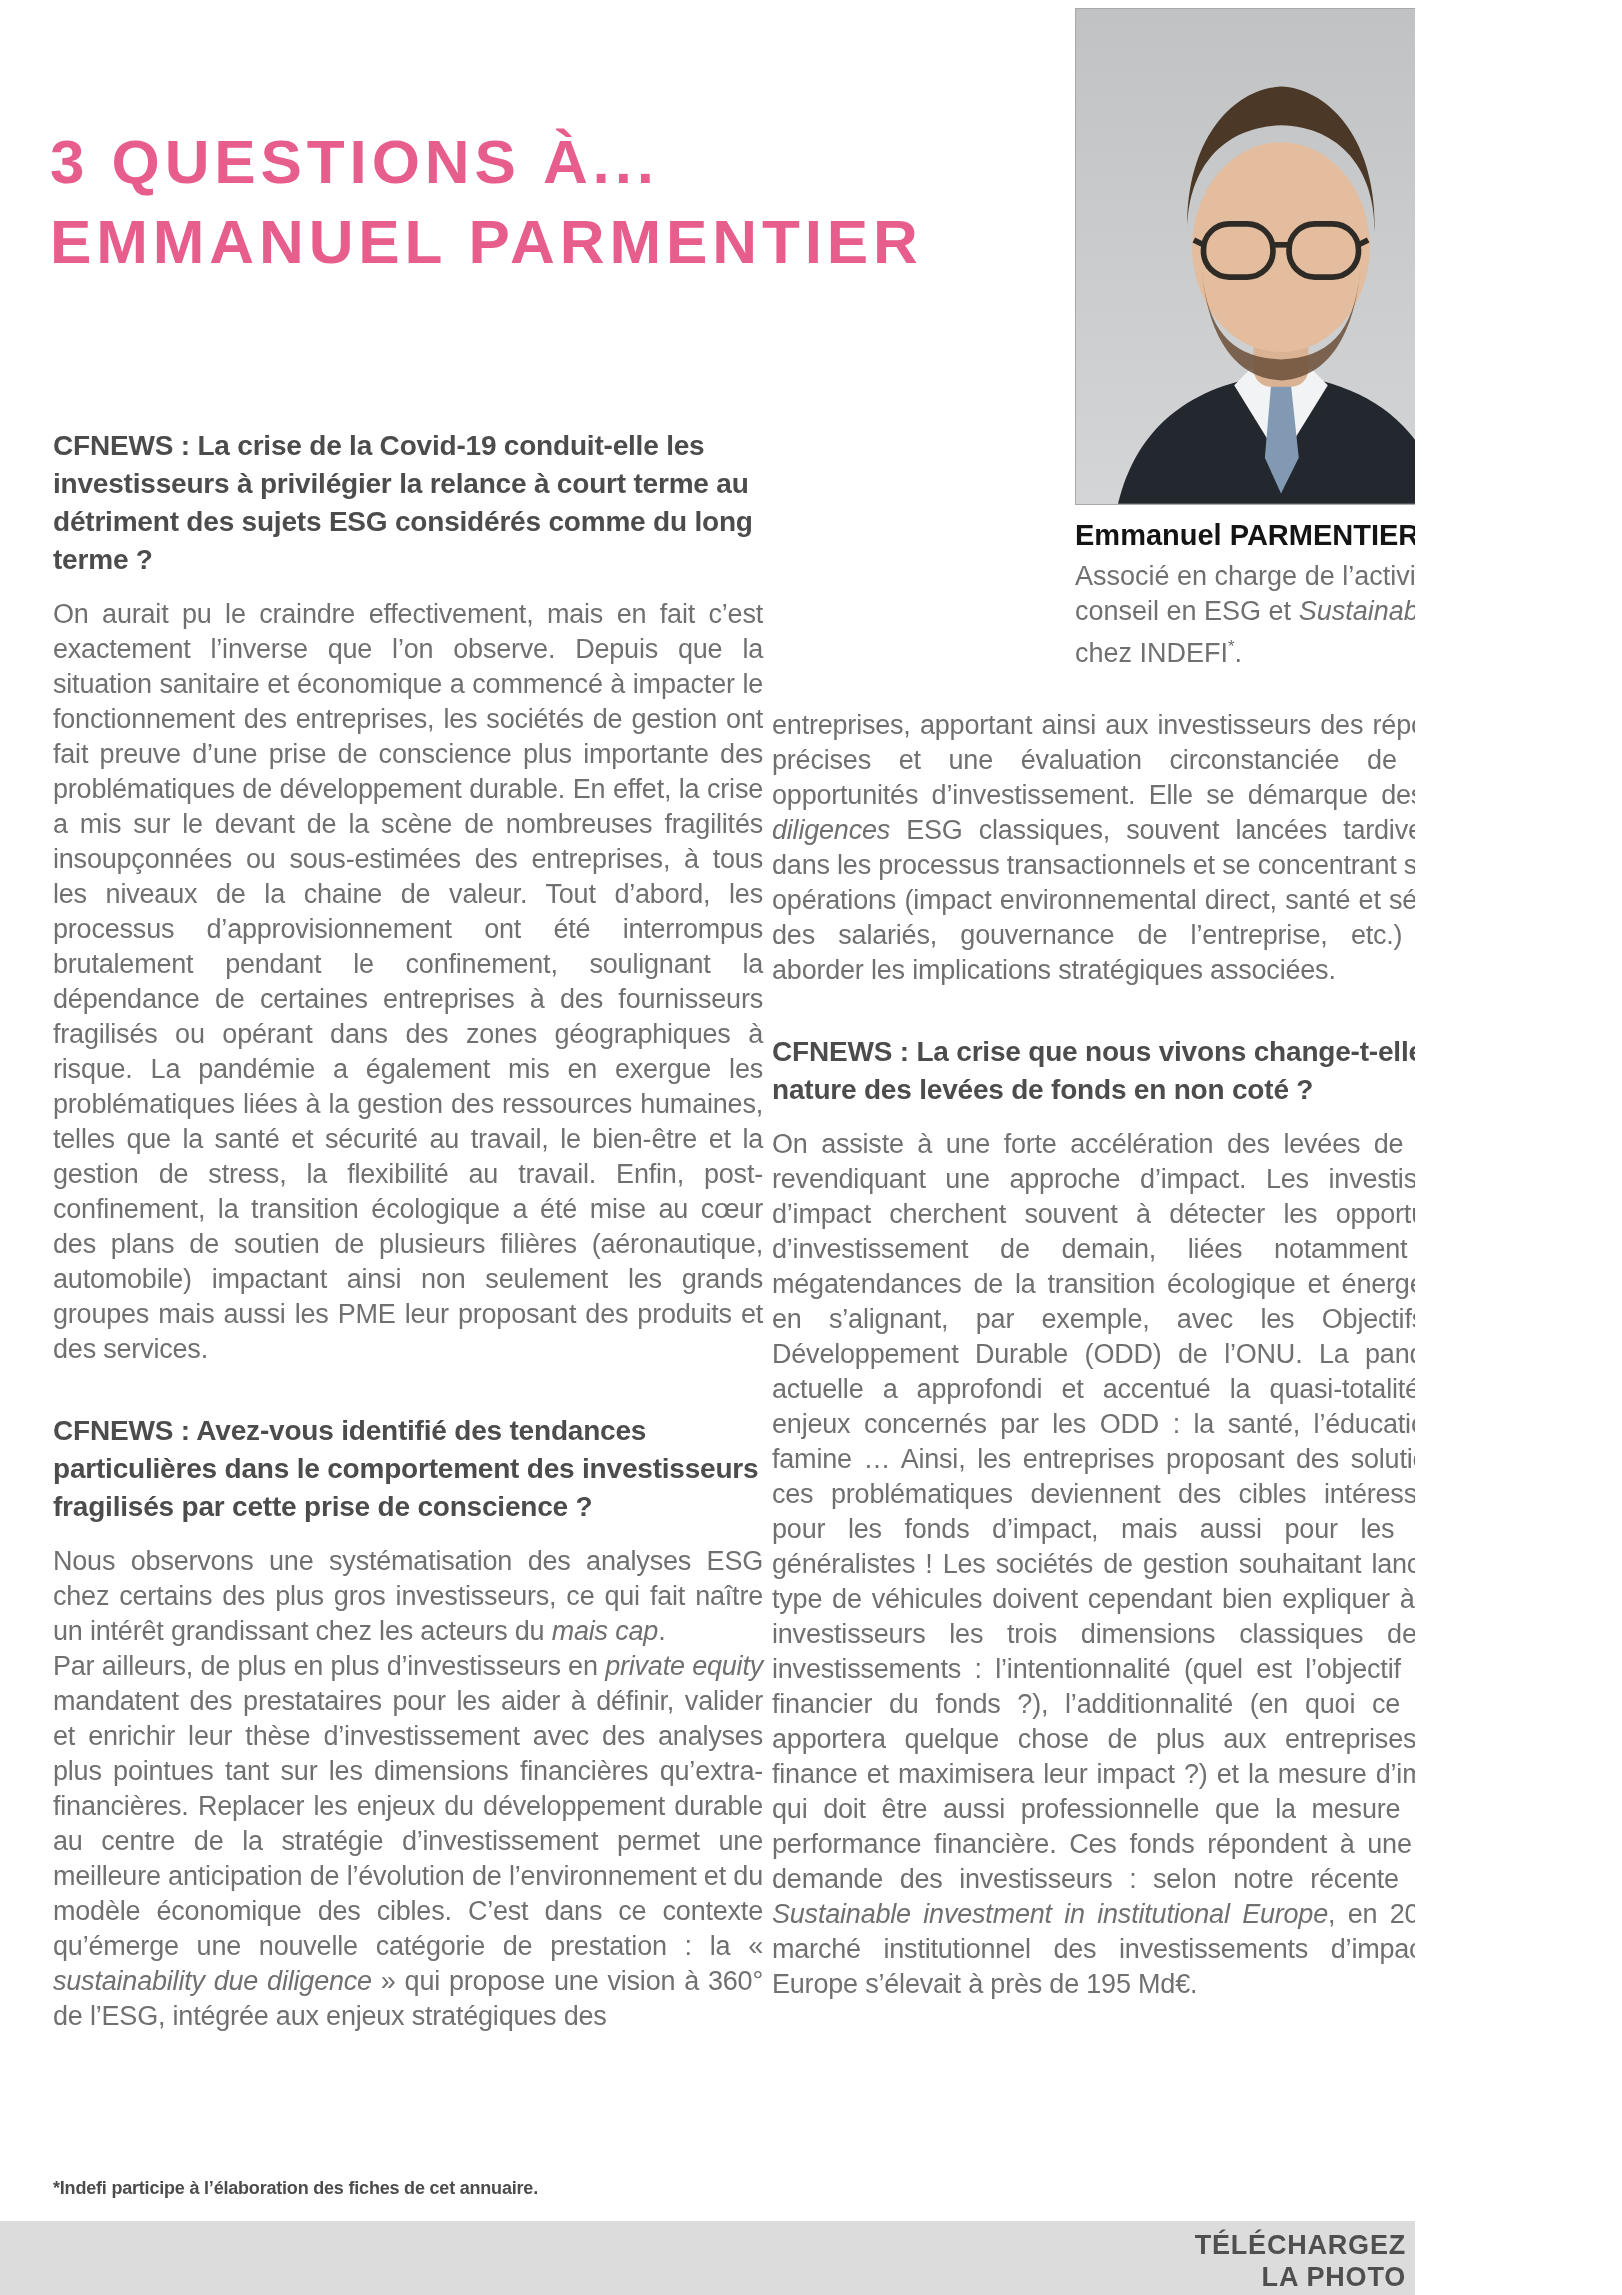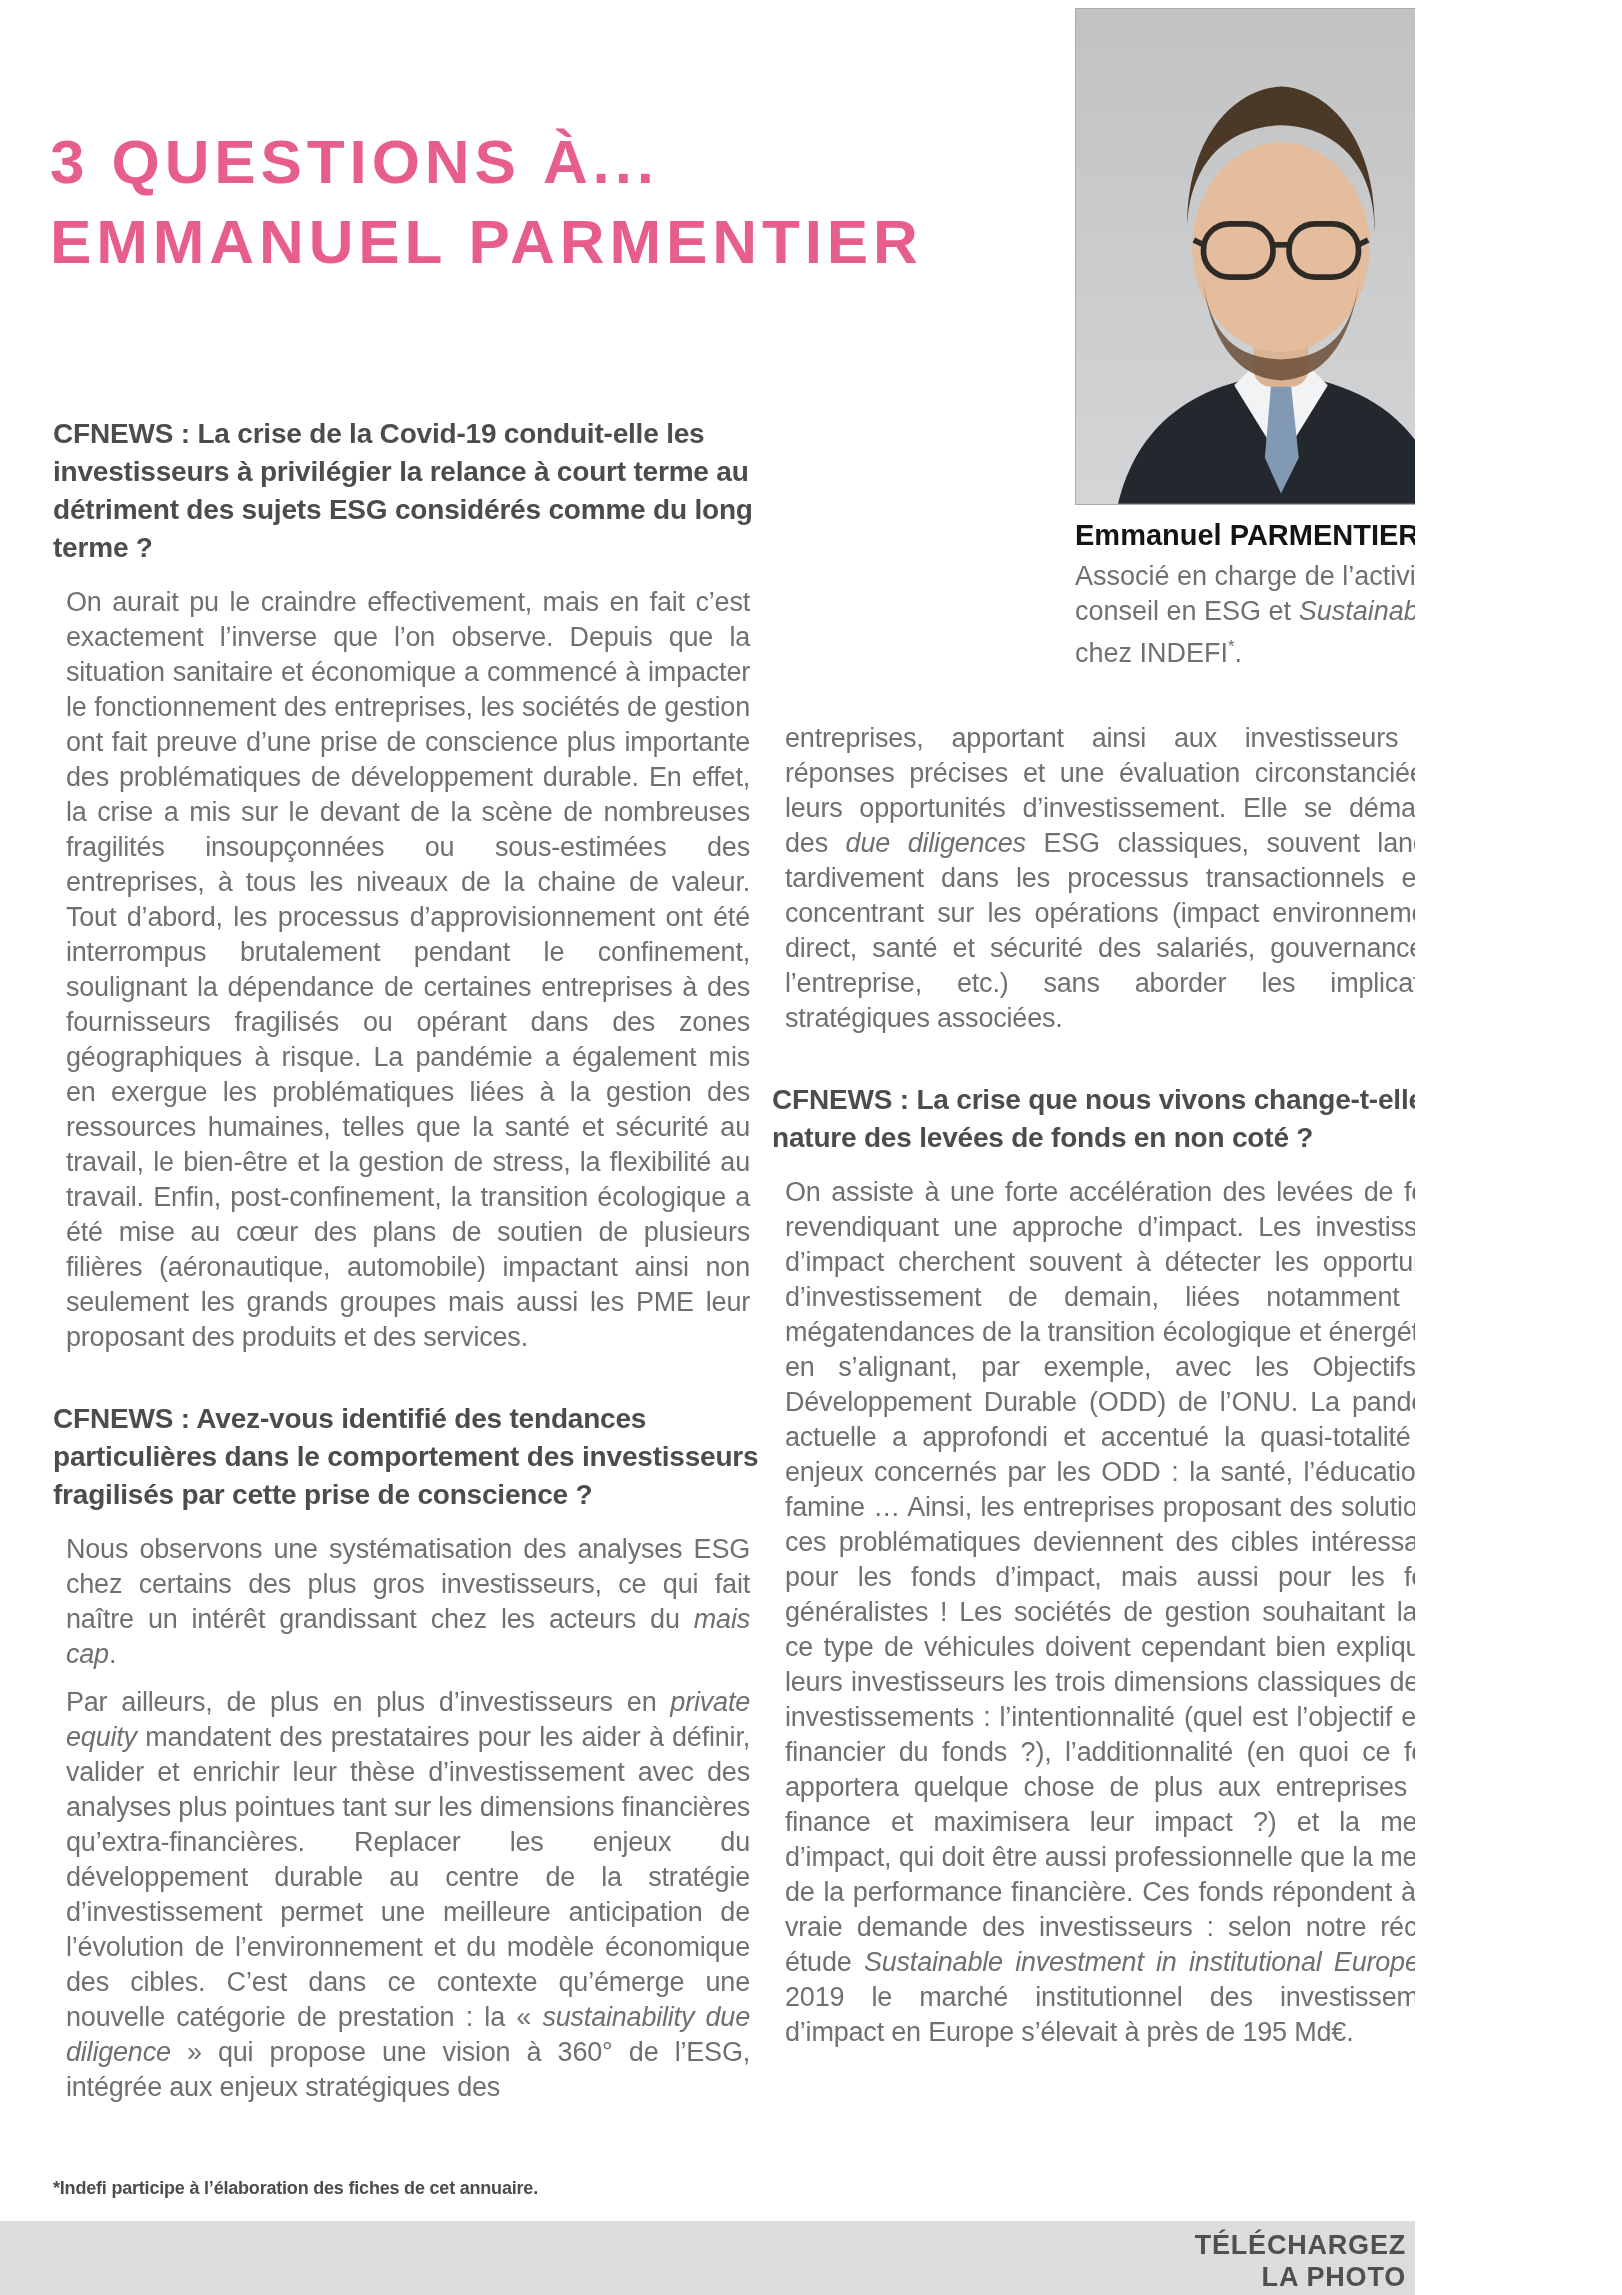--- a/index.html
+++ b/index.html
@@ -16,22 +16,22 @@
   .caption{position:absolute;left:1075px;top:519px;width:410px;}
   .cap-name{font-size:29px;font-weight:bold;color:var(--name-black);margin-bottom:6.5px;}
   .cap-role{font-size:27px;line-height:35px;color:var(--body-gray);}
   .cap-role em{font-style:italic;}
   sup{font-size:0.62em;vertical-align:super;}
   .col{position:absolute;width:710px;}
   .col-left{left:53px;top:415px;}
   .col-right{left:772px;top:708px;}
   .question{font-size:28px;line-height:38px;font-weight:bold;color:var(--heading-gray);
             margin:45px 0 18px 0;letter-spacing:-0.2px;}
-  .col > .question:first-child{margin-top:0;}
-  .answer{font-size:27px;line-height:35px;color:var(--body-gray);margin:13px;
+  .col > .question:first-child{margin-top:12px;}
+  .answer{font-size:27px;line-height:35px;color:var(--body-gray);margin:0;
           text-align:justify;letter-spacing:-0.2px;hyphens:auto;}
   .answer em{font-style:italic;}
   .footnote{position:absolute;left:53px;top:2178px;font-size:18px;font-weight:bold;
             color:var(--heading-gray);letter-spacing:-0.2px;}
   .footer-bar{position:absolute;left:0;top:2221px;width:1543px;height:75px;background:var(--bar-gray);}
   .dl-label{position:absolute;left:1120px;top:2229px;width:286px;text-align:right;
             font-size:27px;line-height:32px;font-weight:bold;color:var(--footer-text-gray);
             letter-spacing:0.8px;cursor:pointer;}
   .dl-label span{display:block;}
   .dl-btn{position:absolute;left:1433px;top:2227px;width:107px;height:69px;border:none;

